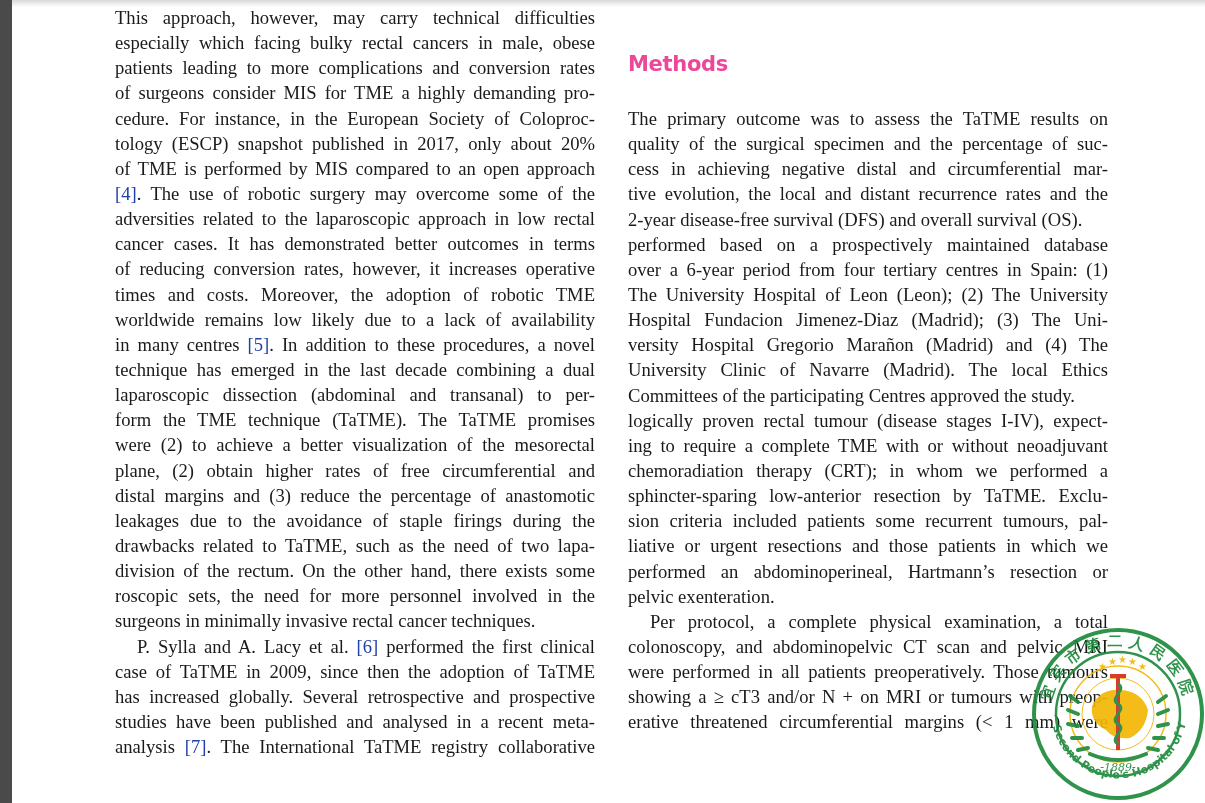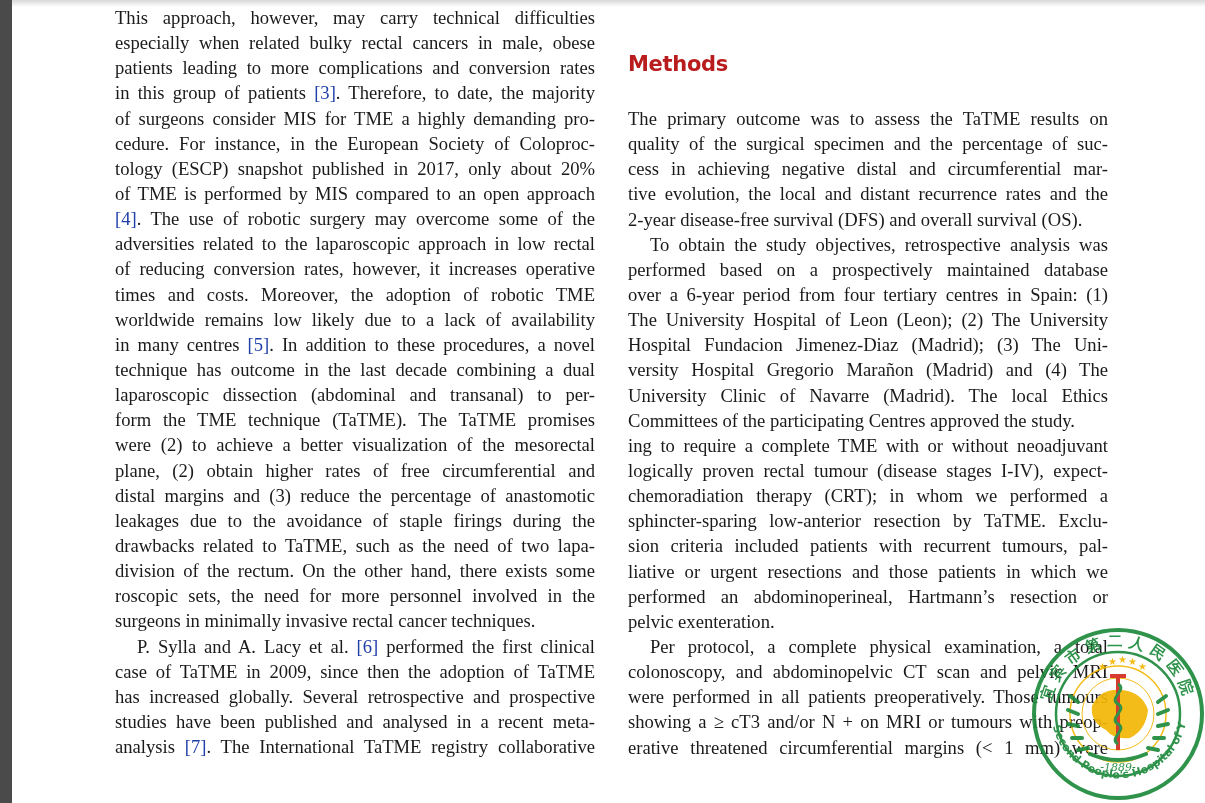--- a/index.html
+++ b/index.html
@@ -23,46 +23,46 @@
   }
   .col-left { left:103px; top:5px; }
   .col-right { left:616px; top:106px; }
   .line { display:block; height:25.15px; white-space:nowrap; text-align:justify; text-align-last:justify; }
   .line.last { text-align-last:left; }
   .indent { padding-left:22px; }
   .cite { color:#1f3fa8; }
   .heading {
     position:absolute; left:616px; top:52px;
     font-family:"DejaVu Sans", "Liberation Sans", sans-serif;
-    font-weight:bold; font-size:21px; color:#b91c1c; letter-spacing:-0.3px;
+    font-weight:bold; font-size:21px; color:#ec4899; letter-spacing:-0.3px;
   }
   .stamp { position:absolute; left:1030px; top:626px; width:176px; height:176px; opacity:0.92; }
 </style>
 </head>
 <body>
 
 <div class="page">
   <div class="top-shadow"></div>
 
   <div class="col col-left" id="col-left">
       <span class="line">This approach, however, may carry technical difficulties</span>
-      <span class="line">especially when related bulky rectal cancers in male, obese</span>
+      <span class="line">especially which facing bulky rectal cancers in male, obese</span>
       <span class="line">patients leading to more complications and conversion rates</span>
-      <span class="line"><span>in this group of patients </span><span class="cite">[3]</span><span>. Therefore, to date, the majority</span></span>
       <span class="line">of surgeons consider MIS for TME a highly demanding pro-</span>
       <span class="line">cedure. For instance, in the European Society of Coloproc-</span>
       <span class="line">tology (ESCP) snapshot published in 2017, only about 20%</span>
       <span class="line">of TME is performed by MIS compared to an open approach</span>
       <span class="line"><span></span><span class="cite">[4]</span><span>. The use of robotic surgery may overcome some of the</span></span>
       <span class="line">adversities related to the laparoscopic approach in low rectal</span>
+      <span class="line">cancer cases. It has demonstrated better outcomes in terms</span>
       <span class="line">of reducing conversion rates, however, it increases operative</span>
       <span class="line">times and costs. Moreover, the adoption of robotic TME</span>
       <span class="line">worldwide remains low likely due to a lack of availability</span>
       <span class="line"><span>in many centres </span><span class="cite">[5]</span><span>. In addition to these procedures, a novel</span></span>
-      <span class="line">technique has outcome in the last decade combining a dual</span>
+      <span class="line">technique has emerged in the last decade combining a dual</span>
       <span class="line">laparoscopic dissection (abdominal and transanal) to per-</span>
       <span class="line">form the TME technique (TaTME). The TaTME promises</span>
       <span class="line">were (2) to achieve a better visualization of the mesorectal</span>
       <span class="line">plane, (2) obtain higher rates of free circumferential and</span>
       <span class="line">distal margins and (3) reduce the percentage of anastomotic</span>
       <span class="line">leakages due to the avoidance of staple firings during the</span>
       <span class="line">drawbacks related to TaTME, such as the need of two lapa-</span>
       <span class="line">division of the rectum. On the other hand, there exists some</span>
       <span class="line">roscopic sets, the need for more personnel involved in the</span>
       <span class="line last">surgeons in minimally invasive rectal cancer techniques.</span>
@@ -74,33 +74,32 @@
     </div>
 
   <div class="heading">Methods</div>
 
   <div class="col col-right" id="col-right">
       <span class="line">The primary outcome was to assess the TaTME results on</span>
       <span class="line">quality of the surgical specimen and the percentage of suc-</span>
       <span class="line">cess in achieving negative distal and circumferential mar-</span>
       <span class="line">tive evolution, the local and distant recurrence rates and the</span>
       <span class="line last">2-year disease-free survival (DFS) and overall survival (OS).</span>
-      <span class="line indent">To obtain the study objectives, retrospective analysis was</span>
       <span class="line">performed based on a prospectively maintained database</span>
       <span class="line">over a 6-year period from four tertiary centres in Spain: (1)</span>
       <span class="line">The University Hospital of Leon (Leon); (2) The University</span>
       <span class="line">Hospital Fundacion Jimenez-Diaz (Madrid); (3) The Uni-</span>
       <span class="line">versity Hospital Gregorio Marañon (Madrid) and (4) The</span>
       <span class="line">University Clinic of Navarre (Madrid). The local Ethics</span>
       <span class="line last">Committees of the participating Centres approved the study.</span>
+      <span class="line">logically proven rectal tumour (disease stages I-IV), expect-</span>
       <span class="line">ing to require a complete TME with or without neoadjuvant</span>
-      <span class="line">logically proven rectal tumour (disease stages I-IV), expect-</span>
       <span class="line">chemoradiation therapy (CRT); in whom we performed a</span>
       <span class="line">sphincter-sparing low-anterior resection by TaTME. Exclu-</span>
-      <span class="line">sion criteria included patients with recurrent tumours, pal-</span>
+      <span class="line">sion criteria included patients some recurrent tumours, pal-</span>
       <span class="line">liative or urgent resections and those patients in which we</span>
       <span class="line">performed an abdominoperineal, Hartmann’s resection or</span>
       <span class="line last">pelvic exenteration.</span>
       <span class="line indent">Per protocol, a complete physical examination, a total</span>
       <span class="line">colonoscopy, and abdominopelvic CT scan and pelvic MRI</span>
       <span class="line">were performed in all patients preoperatively. Those tumours</span>
       <span class="line">showing a ≥ cT3 and/or N + on MRI or tumours with preop-</span>
       <span class="line">erative threatened circumferential margins (&lt; 1 mm) were</span>
     </div>
 </div>

